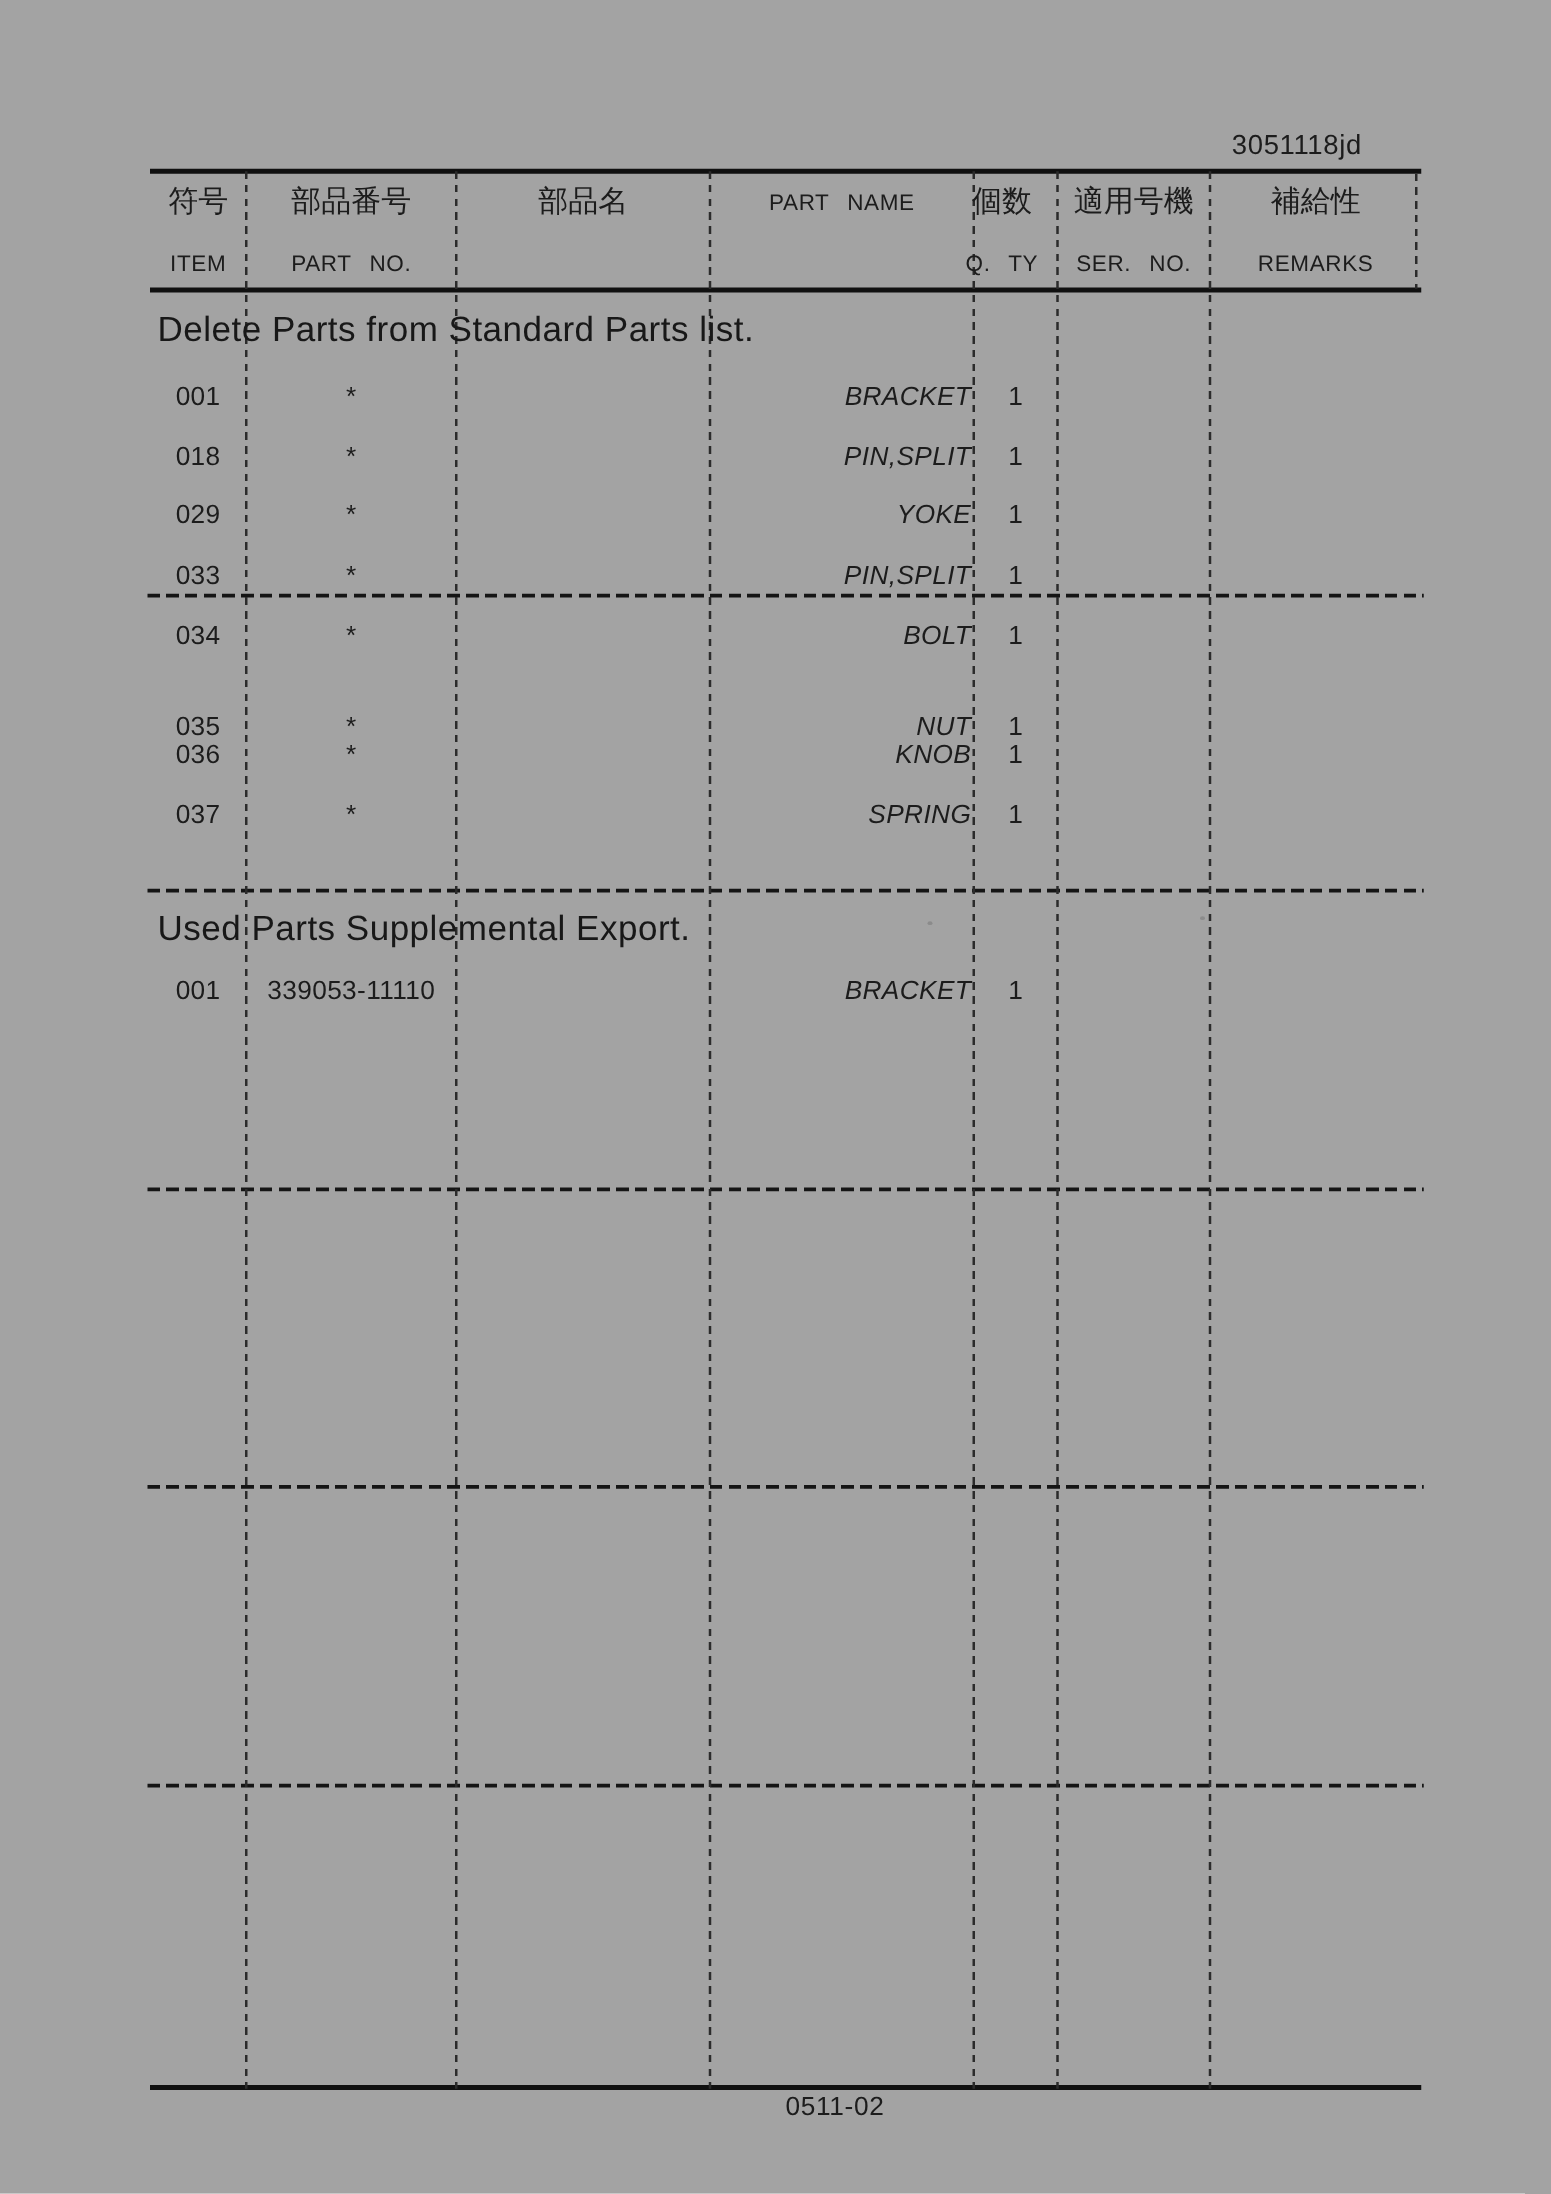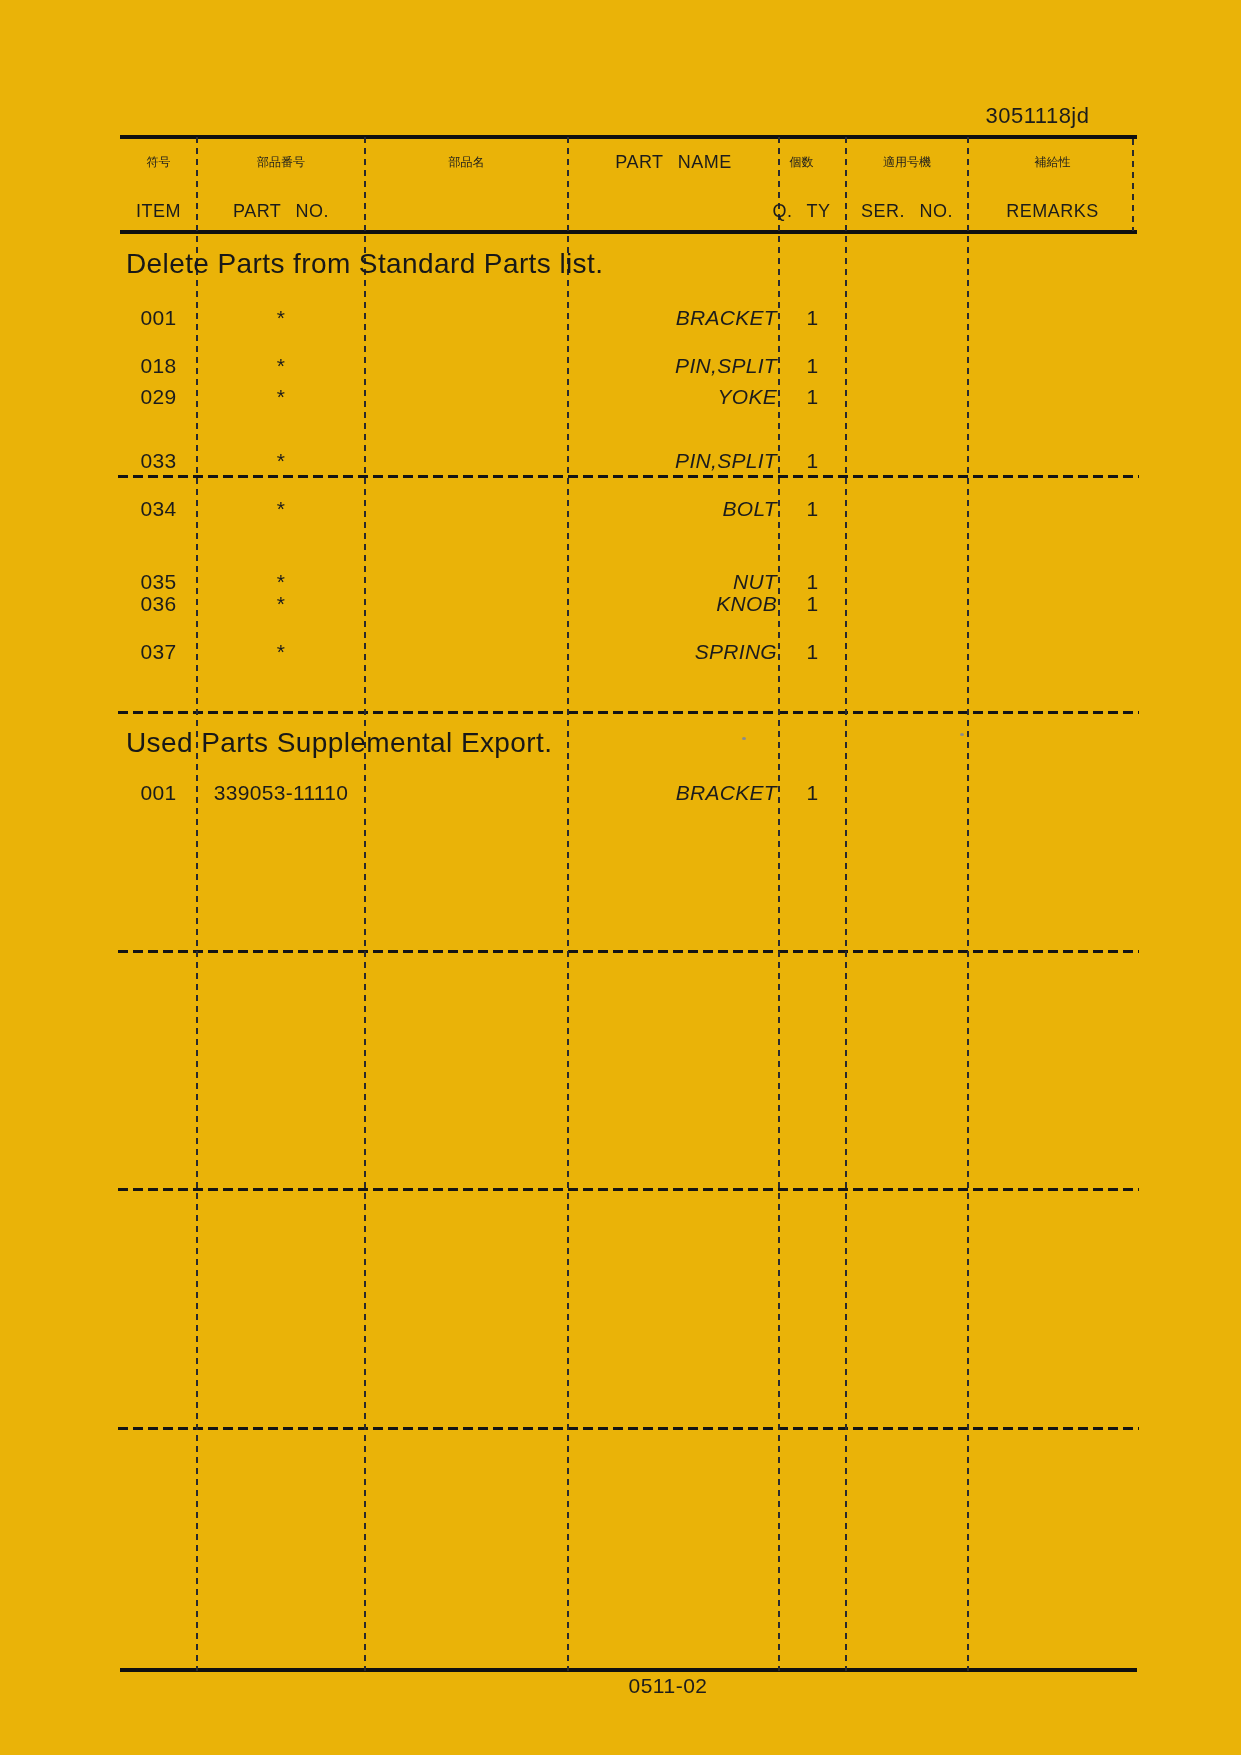--- a/index.html
+++ b/index.html
@@ -1,17 +1,17 @@
 <!DOCTYPE html>
 <html><head>
 <meta charset="utf-8">
 <style>
   html,body{margin:0;padding:0;background:#fff;}
   .page{
-    position:relative;width:1241px;height:1755px;background:#eab308;overflow:hidden;
+    position:relative;width:1241px;height:1755px;background:#a3a3a3;overflow:hidden;
     font-family:"Liberation Sans",sans-serif;color:#1c1c1c;
     -webkit-font-smoothing:antialiased;
   }
   
   .hline-solid{position:absolute;left:120px;width:1017px;height:4px;background:#101010;}
   .hline-dashed{
     position:absolute;left:118px;width:1021px;height:3px;
     background:repeating-linear-gradient(to right,#151515 0 10px,transparent 10px 15px);
   }
   .vline{
@@ -21,21 +21,21 @@
   .vline-short{
     position:absolute;width:2px;
     background:repeating-linear-gradient(to bottom,#2b2b2b 0 6px,transparent 6px 11px);
   }
   
   .doc-number{
     position:absolute;left:970px;top:103px;width:135px;height:26px;
     font-size:22px;letter-spacing:.5px;text-align:center;white-space:nowrap;
   }
   .hdr-cell{position:absolute;height:28px;line-height:28px;text-align:center;white-space:nowrap;}
-  .hdr-jp{top:148px;font-size:12px;}
+  .hdr-jp{top:148px;font-size:24px;}
   .hdr-en{top:197px;font-size:18px;word-spacing:9px;letter-spacing:.5px;}
   .c0{left:120px;width:77px;}
   .c1{left:197px;width:168px;}
   .c2{left:365px;width:203px;}
   .c3{left:568px;width:211px;}
   .c4{left:768px;width:67px;}
   .c5{left:846px;width:122px;}
   .c6{left:968px;width:169px;}
   .section-title{
     position:absolute;left:126px;height:36px;line-height:36px;
@@ -99,21 +99,21 @@
     <div class="cell c-pn">*</div>
     <div class="cell c-name">BRACKET</div>
     <div class="cell c-qty">1</div>
   </div>
   <div class="row" style="top:352px;">
     <div class="cell c-item">018</div>
     <div class="cell c-pn">*</div>
     <div class="cell c-name">PIN,SPLIT</div>
     <div class="cell c-qty">1</div>
   </div>
-  <div class="row" style="top:383px;">
+  <div class="row" style="top:398px;">
     <div class="cell c-item">029</div>
     <div class="cell c-pn">*</div>
     <div class="cell c-name">YOKE</div>
     <div class="cell c-qty">1</div>
   </div>
   <div class="row" style="top:447px;">
     <div class="cell c-item">033</div>
     <div class="cell c-pn">*</div>
     <div class="cell c-name">PIN,SPLIT</div>
     <div class="cell c-qty">1</div>

